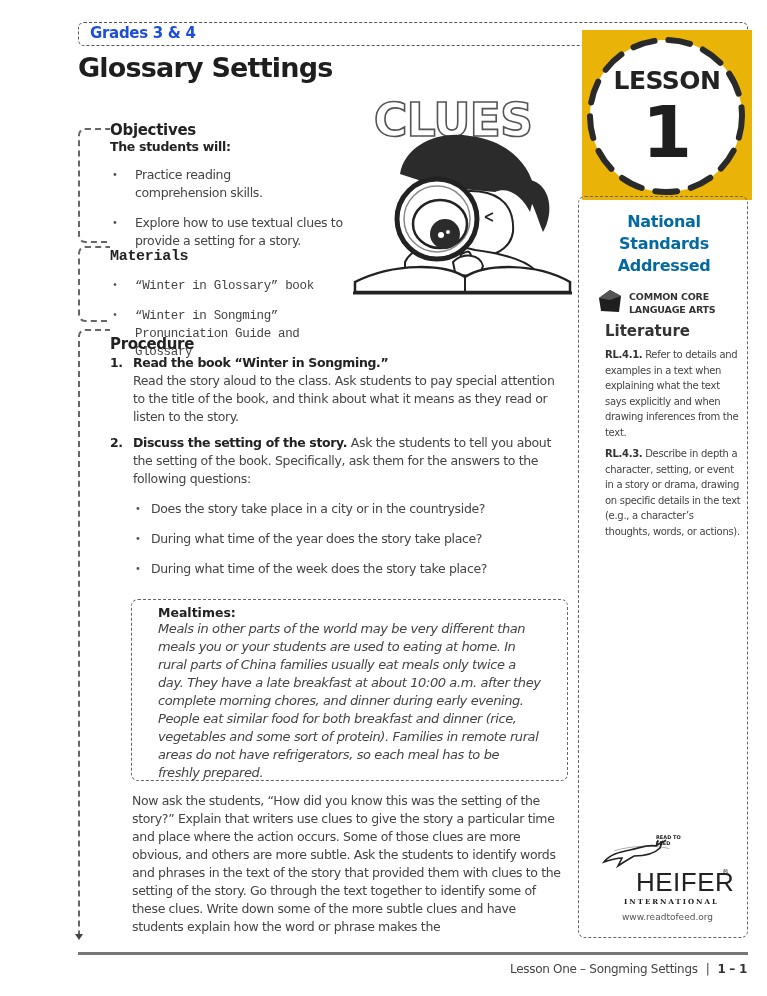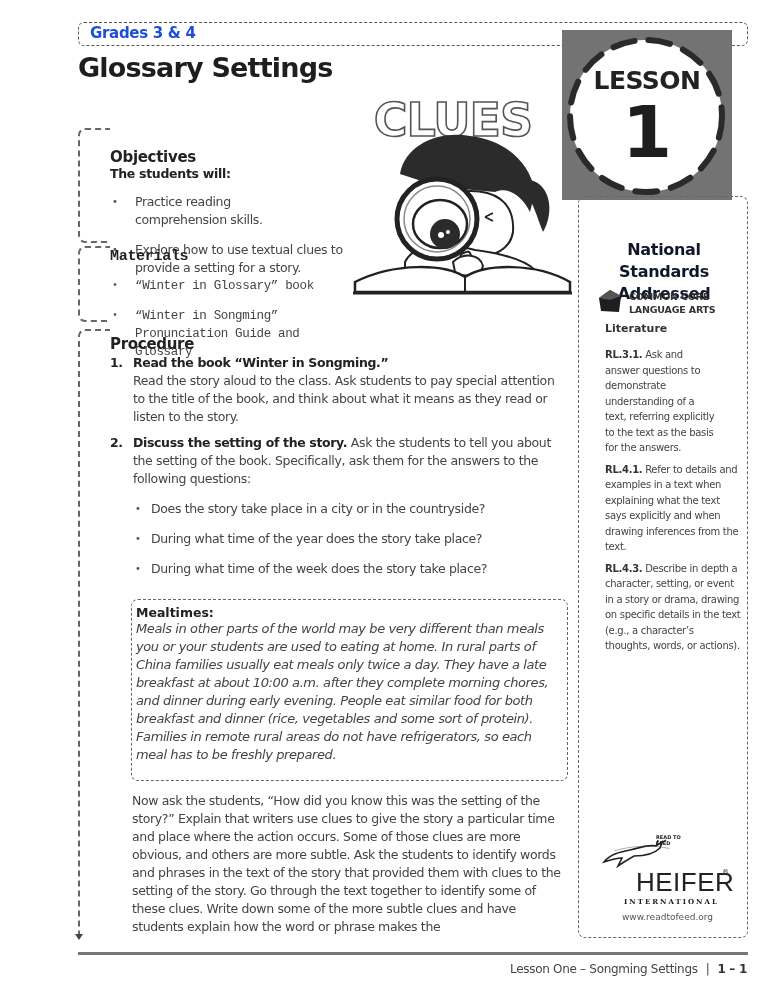--- a/index.html
+++ b/index.html
@@ -18,21 +18,21 @@
   .grades-label {
     left: 90px; top: 24px; font-size: 15px; font-weight: bold; color: #1d4ed8;
     letter-spacing: -0.3px;
   }
   .page-title {
     left: 78px; top: 52px; font-size: 27px; font-weight: bold; color: #1e1e1e;
     letter-spacing: -0.8px; margin: 0;
   }
 
   
-  .lesson-badge { left: 562px; top: 30px; width: 170px; height: 170px; background: #737373; }
+  .lesson-badge { left: 582px; top: 30px; width: 170px; height: 170px; background: #eab308; }
   .lesson-word {
     left: 0; top: 36px; width: 170px; text-align: center;
     font-size: 25px; font-weight: bold; color: #222; letter-spacing: -0.5px;
   }
   .lesson-num {
     left: 0; top: 62px; width: 170px; text-align: center;
     font-size: 72px; font-weight: bold; color: #1e1e1e; line-height: 80px;
   }
 
   
@@ -63,39 +63,39 @@
   .num-item .num { position: absolute; left: 0; top: 0; font-weight: bold; color: #222; }
   .num-item b { color: #222; }
 
   .q-list li { padding-left: 18px; }
   .q-list li::before { left: 2px; }
 
   
   .meal-box {
     left: 131px; top: 599px; width: 437px; height: 182px;
     border: 1.5px dashed #666; border-radius: 7px; box-sizing: border-box;
-    padding: 5px 4px;
+    padding: 5px 26px;
   }
   .meal-title { font-size: 12.5px; font-weight: bold; color: #222; }
   .meal-text { font-size: 13px; line-height: 18px; font-style: italic; color: #444; letter-spacing: -0.4px; }
 
   
   .standards-box {
     left: 578px; top: 196px; width: 170px; height: 742px;
     border: 1.5px dashed #666; border-radius: 7px; box-sizing: border-box;
   }
   .std-title {
     left: 0; top: 14px; width: 170px; text-align: center;
-    font-size: 16px; font-weight: bold; color: #0f172a; line-height: 22px; letter-spacing: -0.3px; margin-top: 28px;
+    font-size: 16px; font-weight: bold; color: #0369a1; line-height: 22px; letter-spacing: -0.3px;
   }
   .cc-icon { left: 18px; top: 91px; width: 26px; height: 26px; }
   .cc-label {
     left: 50px; top: 93px; font-size: 9.5px; font-weight: bold; color: #333; line-height: 13px; letter-spacing: -0.2px;
   }
-  .lit-label { left: 26px; top: 125px; font-size: 11px; font-weight: bold; color: #333; }
+  .lit-label { left: 26px; top: 125px; font-size: 15px; font-weight: bold; color: #333; }
   .std-list { left: 26px; top: 150px; width: 136px; }
   .std-item { font-size: 10px; line-height: 15.5px; color: #444; letter-spacing: -0.3px; margin-bottom: 6px; }
   .std-item b { color: #333; }
 
   
   .heifer-logo { left: 598px; top: 830px; width: 130px; height: 95px; }
   .heifer-word {
     left: 38px; top: 37px; font-family: Liberation Sans, sans-serif;
     font-size: 26px; color: #222; letter-spacing: 0.5px;
   }
@@ -148,21 +148,21 @@
 
 <div class="abs lesson-badge">
   <svg width="170" height="170" viewBox="0 0 170 170" style="position:absolute;left:0;top:0">
     <circle cx="84" cy="86" r="76" fill="#fff" stroke="#2a2a2a" stroke-width="6" stroke-dasharray="22 14" stroke-linecap="round"></circle>
   </svg>
   <div class="abs lesson-word">LESSON</div>
   <div class="abs lesson-num">1</div>
 </div>
 
 <div class="abs bracket" style="left:78px; top:128px; height:115px;"></div>
-<div class="abs" style="left:110px; top:148px; width:240px;">
+<div class="abs" style="left:110px; top:121px; width:240px;">
   <div class="sec-head">Objectives</div>
   <div class="sub-head">The students will:</div>
   <ul class="bullet-list body-text" style="width:220px;">
     <li style="width:150px;">Practice reading comprehension skills.</li>
     <li style="width:215px;">Explore how to use textual clues to provide a setting for a story.</li>
   </ul>
 </div>
 
 <div class="abs bracket" style="left:78px; top:246px; height:76px;"></div>
 <div class="abs" style="left:110px; top:248px; width:250px;font-family:Liberation Mono, monospace;">
@@ -211,21 +211,20 @@
   <svg class="abs cc-icon" viewBox="0 0 26 26">
     <path d="M2 10 L13 2 L24 8 L22 24 L4 23 Z" fill="#1e1e1e"></path>
     <path d="M2 10 L13 2 L24 8 L13 12 Z" fill="#555"></path>
   </svg>
   <div class="abs cc-label">
     <div>COMMON CORE</div>
     <div>LANGUAGE ARTS</div>
   </div>
   <div class="abs lit-label">Literature</div>
   <div class="abs std-list">
-    <div class="std-item" style="width:110px;"><b>RL.3.1.</b><span> Ask and answer questions to demonstrate understanding of a text, referring explicitly to the text as the basis for the answers.</span></div>
     <div class="std-item"><b>RL.4.1.</b><span> Refer to details and examples in a text when explaining what the text says explicitly and when drawing inferences from the text.</span></div>
     <div class="std-item"><b>RL.4.3.</b><span> Describe in depth a character, setting, or event in a story or drama, drawing on specific details in the text (e.g., a character’s thoughts, words, or actions).</span></div>
   </div>
 </div>
 
 <div class="abs heifer-logo">
   <svg width="70" height="36" viewBox="0 0 70 36" style="position:absolute;left:2px;top:2px">
     <path d="M4 30 C10 22 20 20 30 18 C40 16 48 12 56 14 L62 10 L60 16 C54 22 44 24 34 24 L24 30 L18 34 L22 26 C16 26 10 28 4 30 Z" fill="none" stroke="#222" stroke-width="1.6"></path>
     <path d="M56 14 L58 8 M60 12 L66 8" stroke="#222" stroke-width="1.4"></path>
     <path d="M26 34 C60 24 100 24 126 30" fill="none" stroke="#444" stroke-width="0.8" transform="scale(0.55)"></path>

